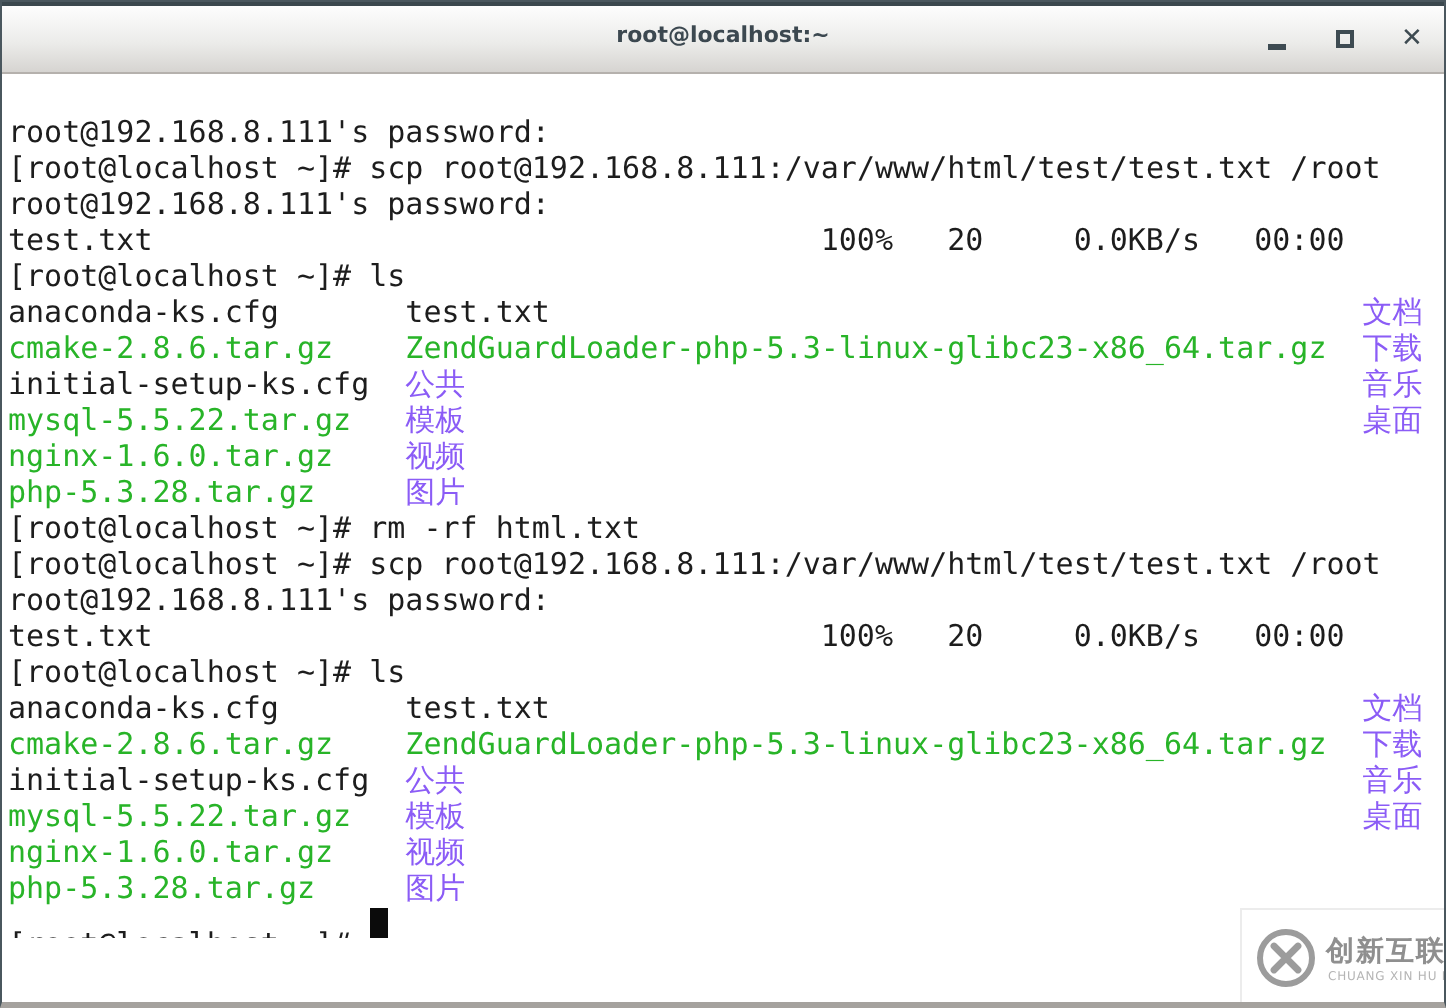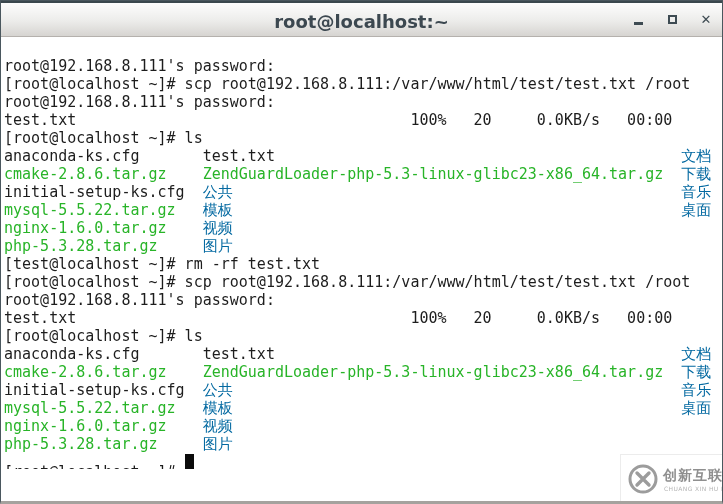--- a/index.html
+++ b/index.html
@@ -15,21 +15,21 @@
   
   .titlebar {
     position:relative; height:36px;
     background:linear-gradient(#fdfdfd 0%, #ececea 55%, #d6d4d1 100%);
     border-top:2px solid #3b484e;
     border-bottom:1px solid #b5b1ad;
   }
   .title-text {
     position:absolute; left:0; right:0; top:8px;
     text-align:center;
-    font-size:18px; font-weight:bold; color:#3c4850;
+    font-size:11px; font-weight:bold; color:#3c4850;
   }
   .win-controls {
     position:absolute; right:6px; top:0; height:100%;
     display:flex; align-items:center; gap:14px;
   }
   .win-btn { width:20px; height:20px; display:flex; align-items:center; justify-content:center; cursor:default; }
   .icon-min { width:9px; height:3px; background:#3e4b52; margin-top:7px; }
   .icon-max { width:9px; height:9px; border:2px solid #3e4b52; }
   .icon-close { font-size:13px; font-weight:bold; color:#3e4b52; line-height:1; }
   
@@ -45,21 +45,21 @@
     overflow:hidden;
   }
   .tline { position:absolute; left:0; width:100%; height:18px; }
   .tseg {
     position:absolute; top:0; white-space:pre;
     font-family:"DejaVu Sans Mono","Liberation Mono",monospace;
     font-size:15px; line-height:18px;
   }
   .c-default { color:#1d1d1d; }
   .c-green   { color:#28b428; }
-  .c-blue    { color:#0369a1; }
+  .c-blue    { color:#8b5cf6; }
   .cursor { position:absolute; top:1px; width:9px; height:16px; background:#0b0b0b; }
   
   .watermark {
     position:absolute; right:0; bottom:0; width:102px; height:47px;
     background:#ffffff; border-left:1px solid #ececec; border-top:1px solid #ececec;
   }
   .wm-logo { position:absolute; left:6px; top:8px; }
   .wm-brand {
     position:absolute; left:42px; top:12px;
     font-size:14px; font-weight:bold; color:#8f8f8f; letter-spacing:1px; white-space:nowrap;
@@ -132,21 +132,21 @@
       </div>
       <div class="tline" style="top: 182px;">
         <span class="tseg c-green" style="left: calc(0ch + 3px);">nginx-1.6.0.tar.gz</span>
         <span class="tseg c-blue" style="left: calc(22ch + 3px);">视频</span>
       </div>
       <div class="tline" style="top: 200px;">
         <span class="tseg c-green" style="left: calc(0ch + 3px);">php-5.3.28.tar.gz</span>
         <span class="tseg c-blue" style="left: calc(22ch + 3px);">图片</span>
       </div>
       <div class="tline" style="top: 218px;">
-        <span class="tseg c-default" style="left: calc(0ch + 3px);">[test@localhost ~]# rm -rf test.txt</span>
+        <span class="tseg c-default" style="left: calc(0ch + 3px);">[root@localhost ~]# rm -rf html.txt</span>
       </div>
       <div class="tline" style="top: 236px;">
         <span class="tseg c-default" style="left: calc(0ch + 3px);">[root@localhost ~]# scp root@192.168.8.111:/var/www/html/test/test.txt /root</span>
       </div>
       <div class="tline" style="top: 254px;">
         <span class="tseg c-default" style="left: calc(0ch + 3px);">root@192.168.8.111's password:</span>
       </div>
       <div class="tline" style="top: 272px;">
         <span class="tseg c-default" style="left: calc(0ch + 3px);">test.txt</span>
         <span class="tseg c-default" style="left: calc(45ch + 3px);">100%</span>

